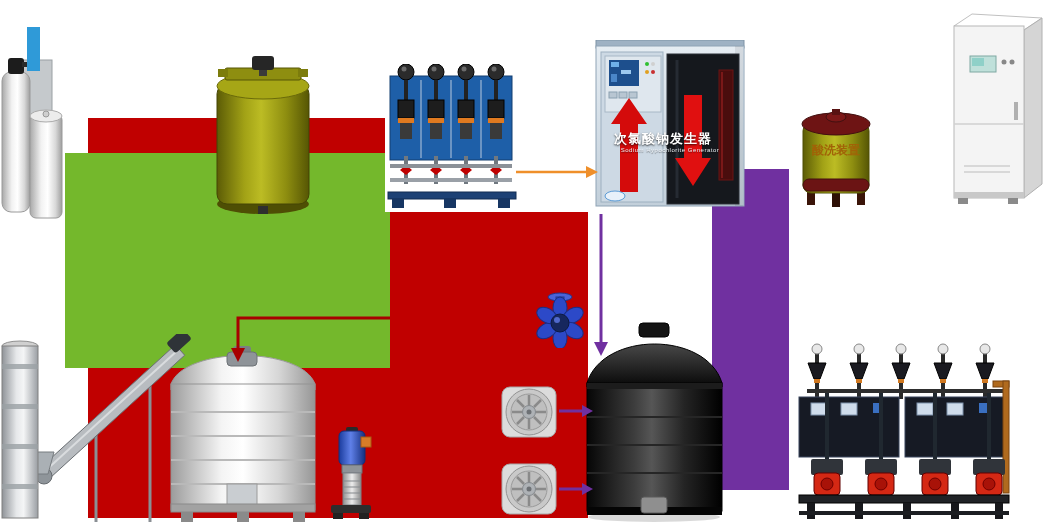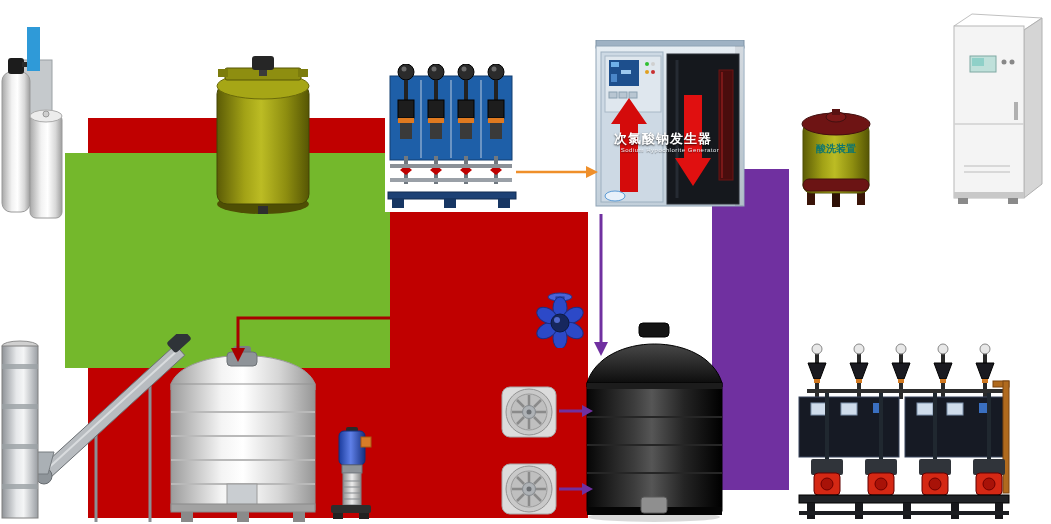--- a/index.html
+++ b/index.html
@@ -7,21 +7,21 @@
   .block{position:absolute;z-index:1;}
   #red-main{left:88px;top:118px;width:500px;height:400px;background:var(--red-block,#c00000);}
   #green-block{left:65px;top:153px;width:325px;height:215px;background:var(--green-block,#74b82c);}
   #white-patch{left:385px;top:64px;width:212px;height:148px;background:#ffffff;z-index:2;}
   #purple-band{left:712px;top:169px;width:77px;height:321px;background:var(--purple-band,#7030a0);}
   #blue-bar{left:27px;top:27px;width:13px;height:44px;background:var(--accent-blue,#2f9ad8);z-index:4;}
   .eq{position:absolute;z-index:3;}
   .lbl{position:absolute;text-align:center;z-index:5;font-family:"Liberation Sans",sans-serif;}
   #gen-title{left:595px;top:130px;width:136px;font-size:13px;font-weight:bold;color:#ffffff;letter-spacing:1px;text-shadow:0 1px 2px rgba(0,0,0,.75);}
   #gen-sub{left:595px;top:147px;width:150px;font-size:6px;color:#eef3f8;letter-spacing:.5px;text-shadow:0 1px 1px rgba(0,0,0,.5);}
-  #acid-lbl{left:801px;top:142px;width:70px;font-size:10px;font-weight:bold;color:#0f766e;}
+  #acid-lbl{left:801px;top:142px;width:70px;font-size:12px;font-weight:bold;color:#a16207;}
   #overlay{position:absolute;left:0;top:0;z-index:6;pointer-events:none;}
   .ao{stroke:var(--orange-arrow,#ef8f2a);stroke-width:2.5;fill:none;}
   .aof{fill:var(--orange-arrow,#ef8f2a);}
   .ar{stroke:var(--red-arrow,#a80000);stroke-width:3;fill:none;}
   .arf{fill:var(--red-arrow,#a80000);}
   .ap{stroke:var(--purple-arrow,#7030a0);stroke-width:3;fill:none;}
   .apf{fill:var(--purple-arrow,#7030a0);}
 </style>
 </head>
 <body>

